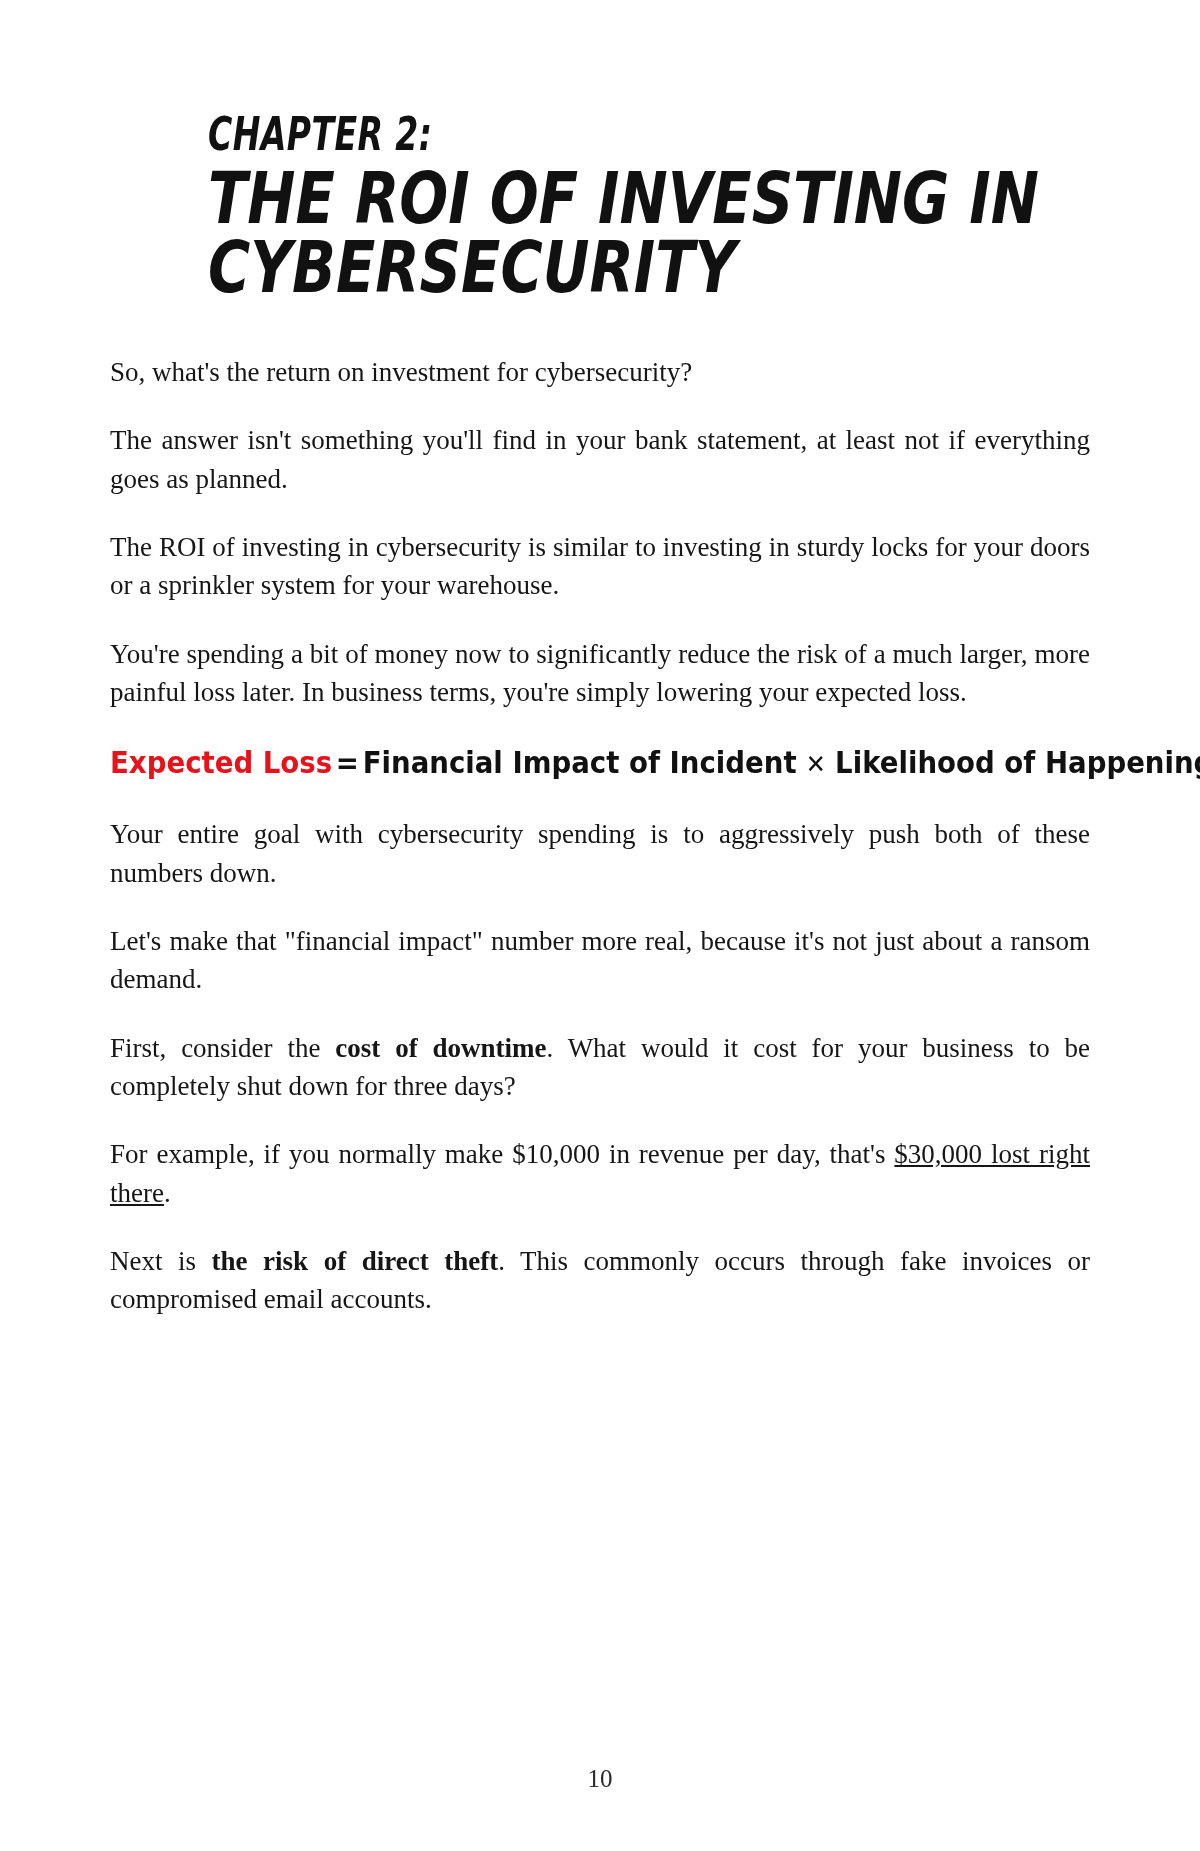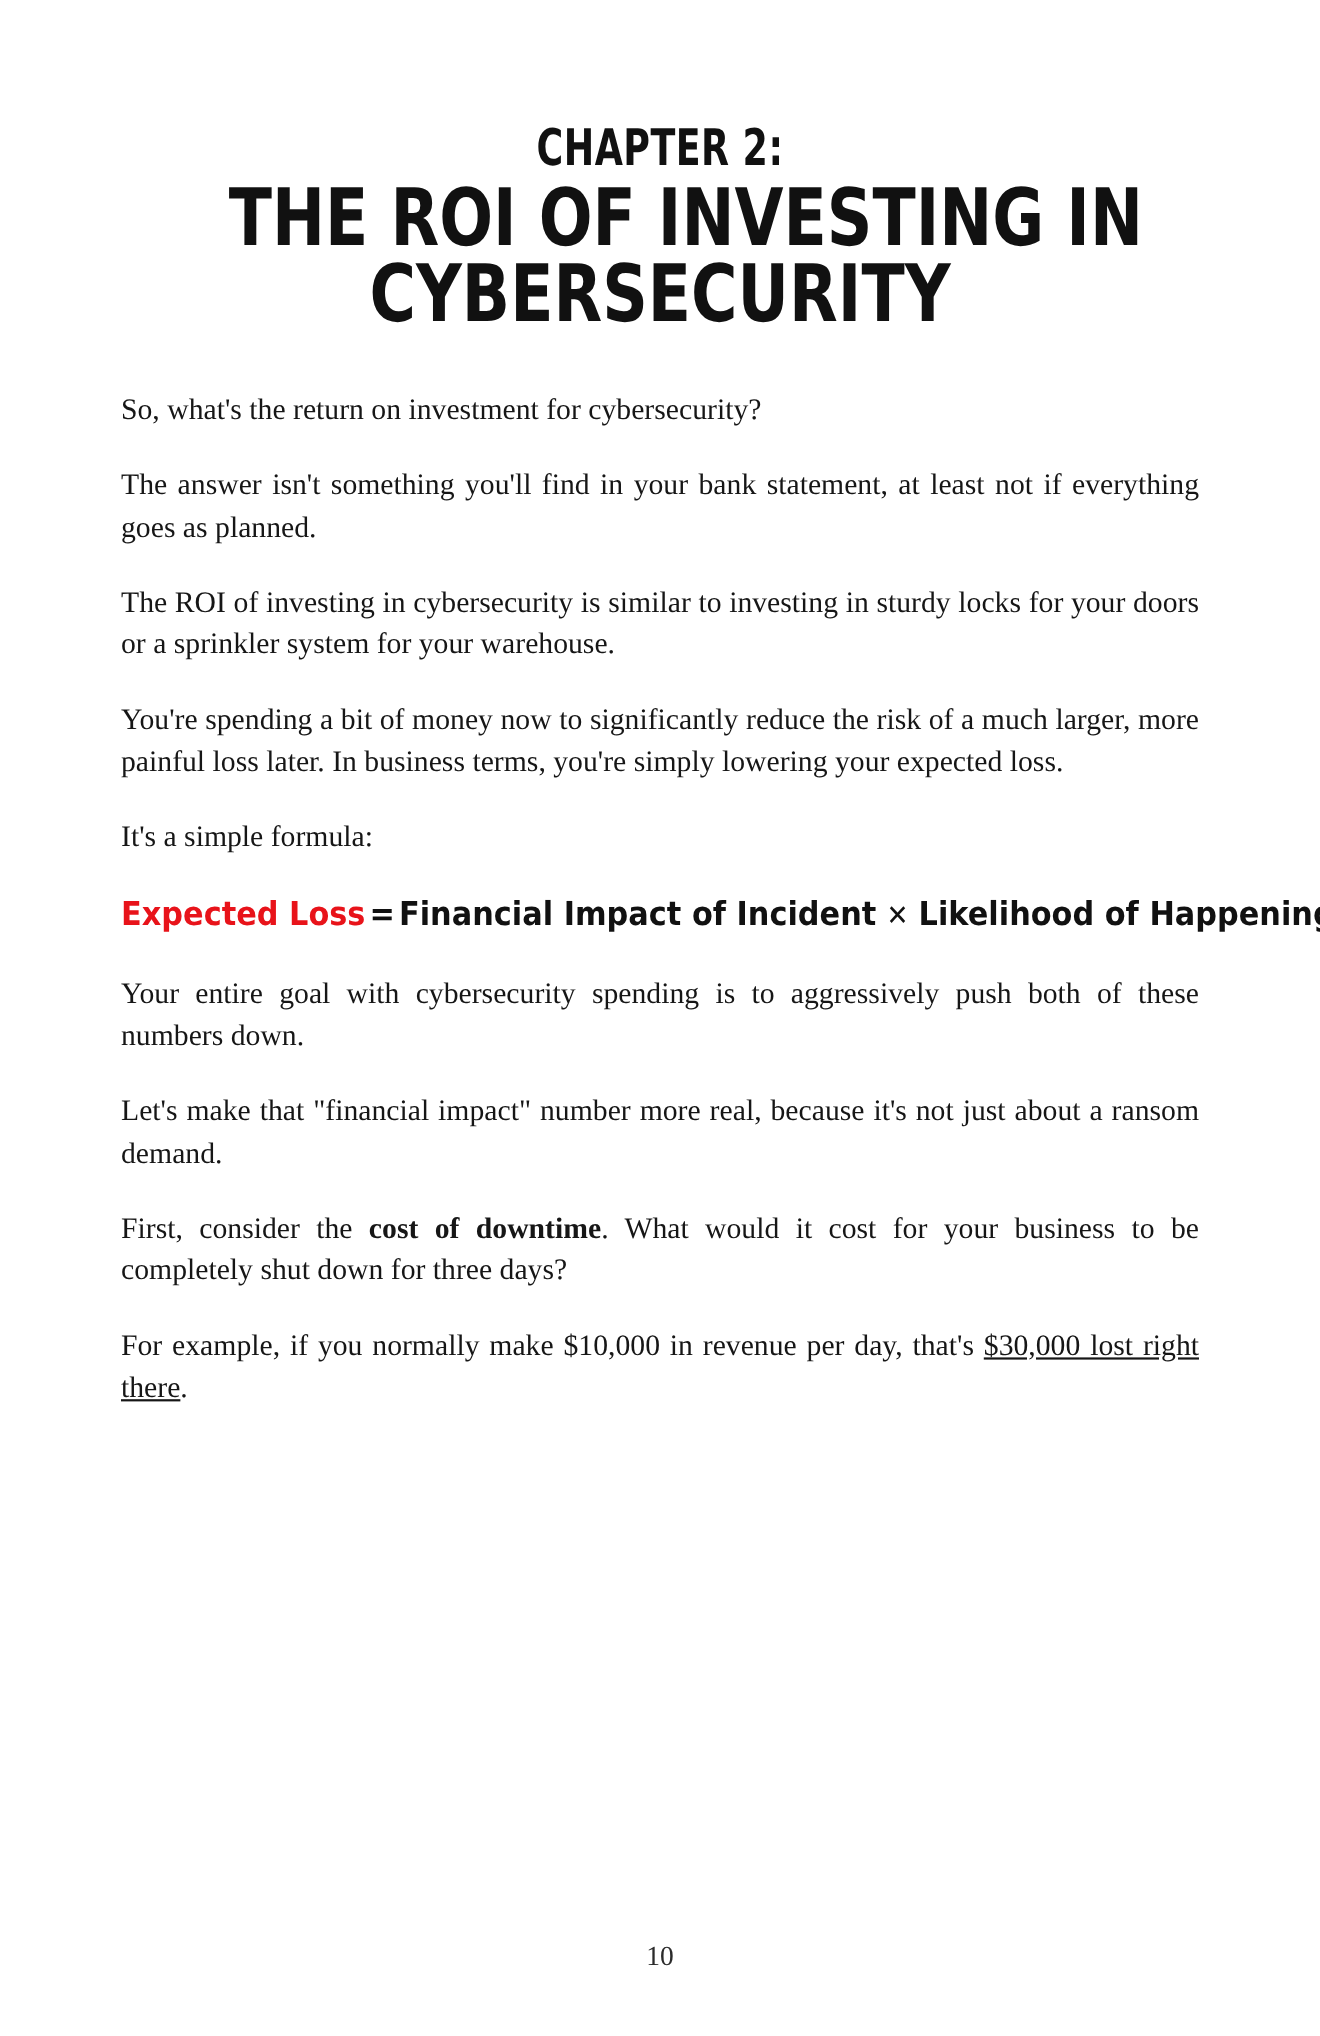--- a/index.html
+++ b/index.html
@@ -23,22 +23,22 @@
     background: #fff;
   }
   .content {
     width: 980px;
     margin: 0 auto;
     padding-top: 110px;
   }
 
   
   .chapter-head {
-    text-align: center;
     margin-bottom: 52px;
+    font-style: italic;
   }
   .chapter-kicker {
     font-family: "DejaVu Sans", sans-serif;
     font-weight: 700;
     font-stretch: condensed;
     font-size: 46px;
     letter-spacing: 0.5px;
     line-height: 1.05;
     color: #111111;
     transform: scaleX(0.80);
@@ -128,31 +128,31 @@
       <h1 class="chapter-title">
         <span class="line">THE ROI OF INVESTING IN</span>
         <span class="line">CYBERSECURITY</span>
       </h1>
     </div>
 
     <p class="body noj">So, what's the return on investment for cybersecurity?</p>
     <p class="body">The answer isn't something you'll find in your bank statement, at least not if everything goes as planned.</p>
     <p class="body">The ROI of investing in cybersecurity is similar to investing in sturdy locks for your doors or a sprinkler system for your warehouse.</p>
     <p class="body">You're spending a bit of money now to significantly reduce the risk of a much larger, more painful loss later. In business terms, you're simply lowering your expected loss.</p>
-    <p class="body noj">It's a simple formula:</p>
 
     <div class="formula">
       <span class="accent">Expected Loss</span><span class="op">=</span><span>Financial Impact of Incident</span><span class="times">✕</span><span>Likelihood of Happening</span>
     </div>
 
     <p class="body">Your entire goal with cybersecurity spending is to aggressively push both of these numbers down.</p>
     <p class="body">Let's make that "financial impact" number more real, because it's not just about a ransom demand.</p>
 
     <p class="body"><span>First, consider the </span><span class="bold">cost of downtime</span><span>. What would it cost for your business to be completely shut down for three days?</span></p>
 
     <p class="body"><span>For example, if you normally make $10,000 in revenue per day, that's </span><span class="uline">$30,000 lost right there</span><span>.</span></p>
 
 
+    <p class="body"><span>Next is </span><span class="bold">the risk of direct theft</span><span>. This commonly occurs through fake invoices or compromised email accounts.</span></p>
 
   </div>
 
   <div class="page-number">10</div>
 </div>
 
 </body></html>

